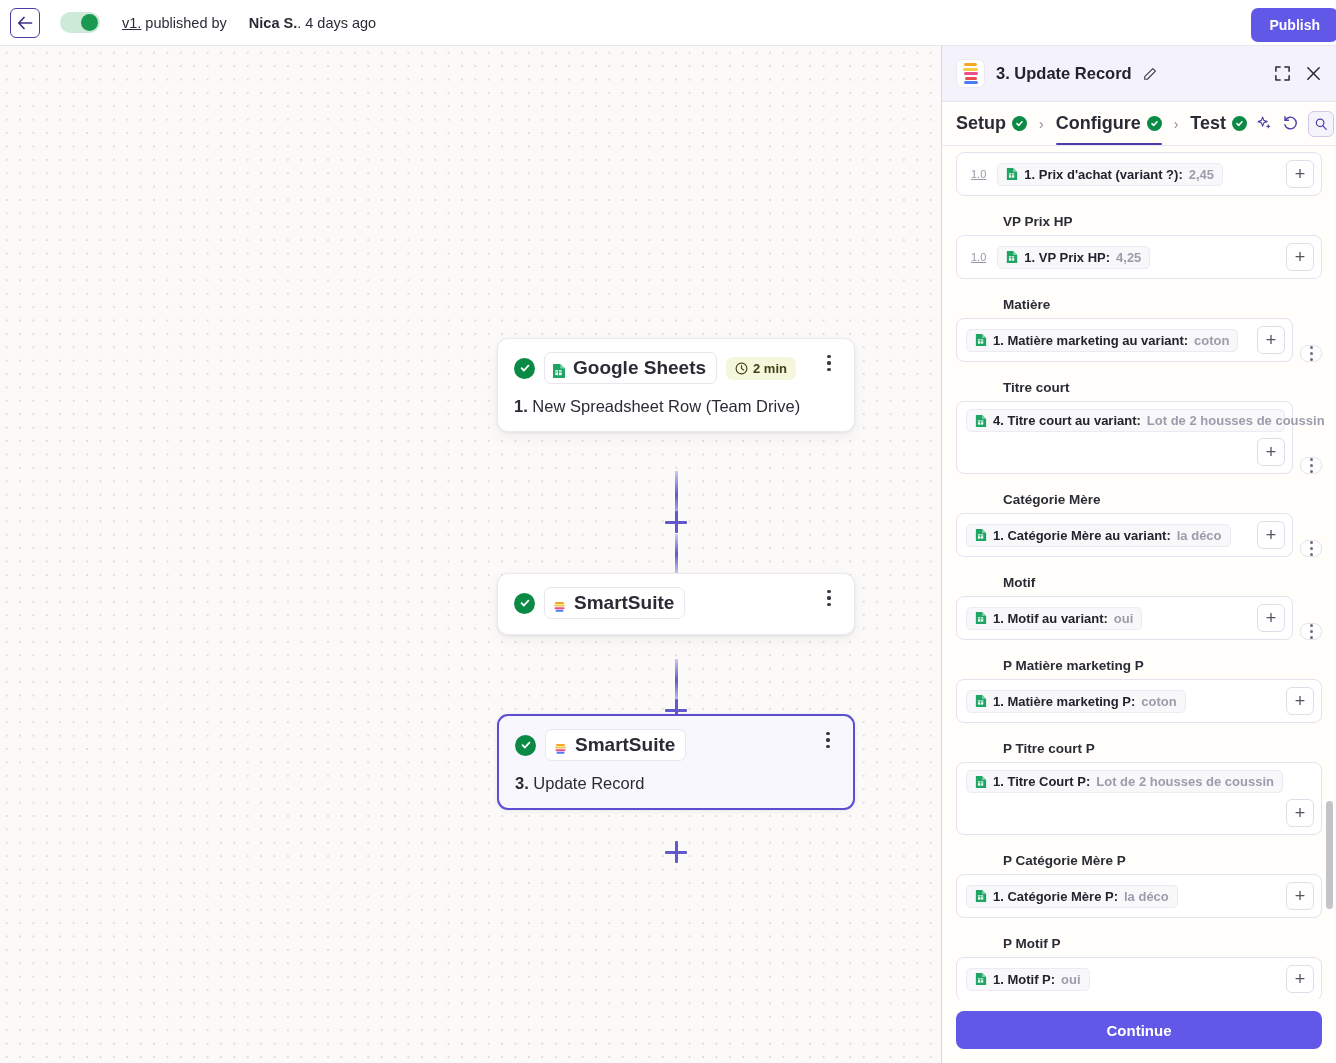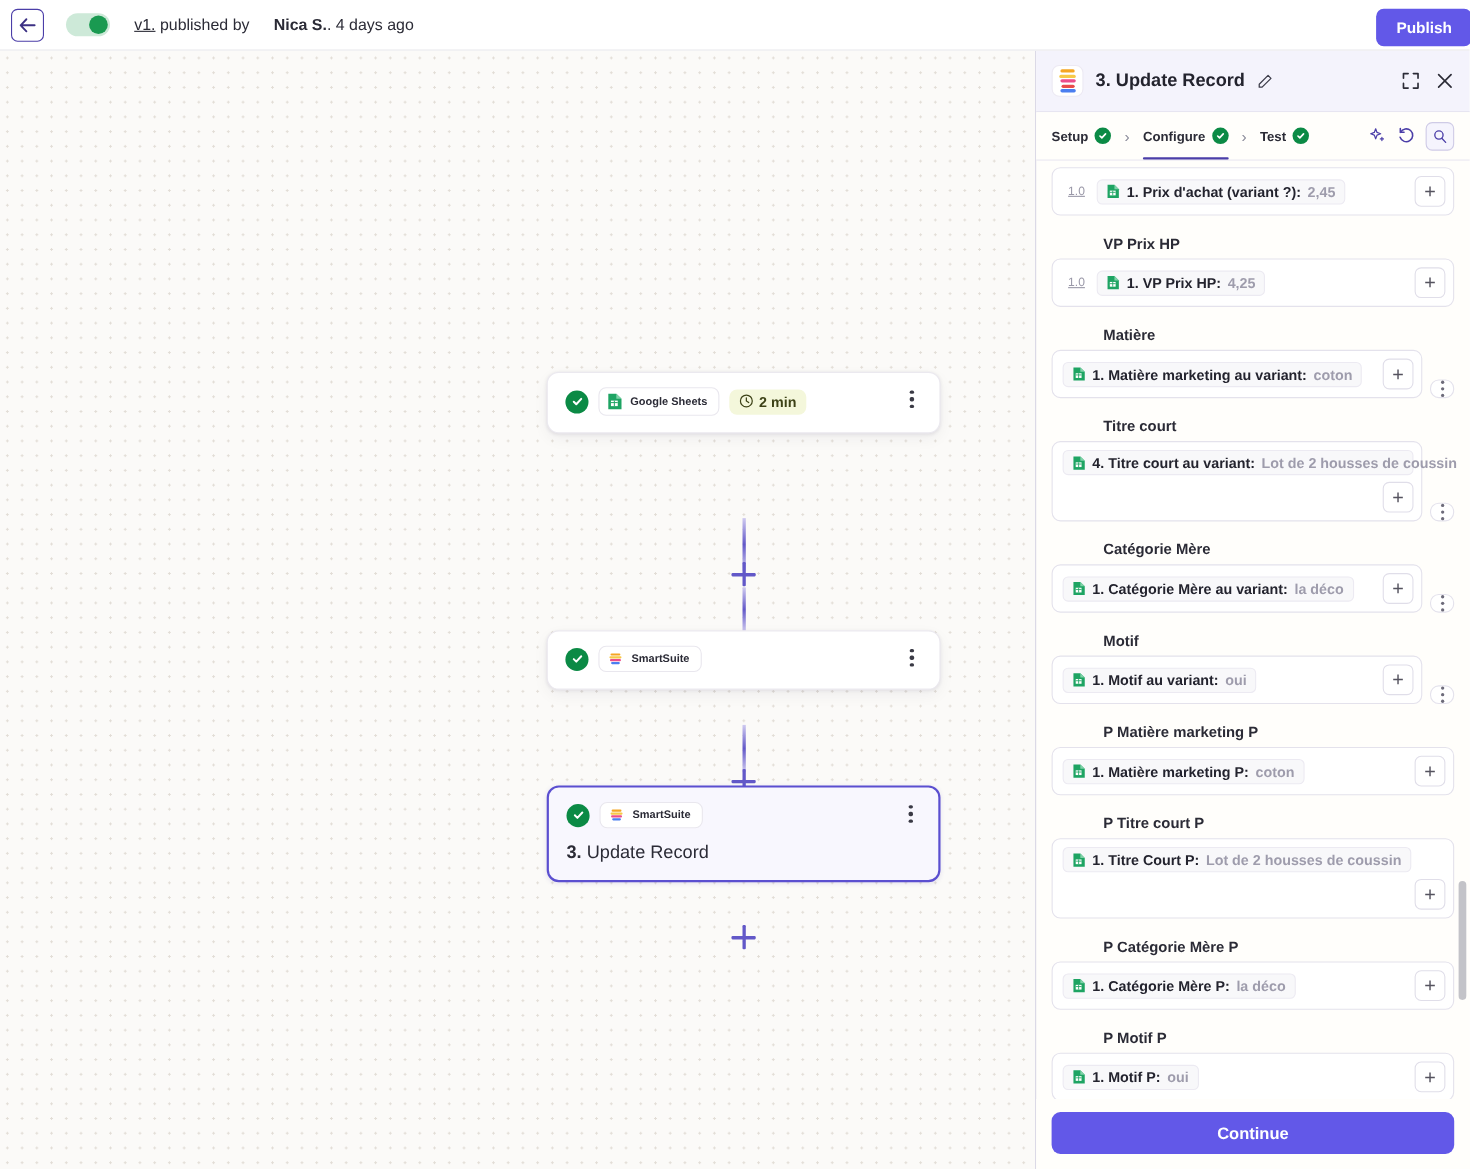--- a/index.html
+++ b/index.html
@@ -85,27 +85,27 @@
     border: 2px solid #5b4fd0;
     box-shadow: 0 1px 4px rgba(60,45,160,0.10);
   }
   .node-top { display: flex; align-items: center; gap: 9px; position: relative; }
   .check-badge {
     width: 21px; height: 21px; border-radius: 50%;
     background: #0b8a45; flex: 0 0 auto;
     display: flex; align-items: center; justify-content: center;
   }
   .app-chip {
-    display: inline-flex; align-items: center; gap: 7px;
+    display: inline-flex; align-items: flex-end; gap: 7px;
     background: #fff; border: 1px solid #e9e7ee;
     border-radius: 7px; padding: 4px 10px 4px 7px;
-    font-size: 10px; font-weight: bold; color: #2b2b36;
+    font-size: 19px; font-weight: bold; color: #2b2b36;
   }
   .time-chip {
-    display: inline-flex; gap: 5px;
+    display: inline-flex; align-items: center; gap: 5px;
     background: #f4f7db; border-radius: 7px;
     padding: 4px 9px;
     font-size: 13px; font-weight: bold; color: #3d4216;
   }
   .kebab {
     position: absolute; right: 0; top: 1px;
     width: 18px; height: 20px;
     display: flex; flex-direction: column; align-items: center;
     justify-content: center; gap: 3px; cursor: pointer;
   }
@@ -158,21 +158,21 @@
   .ico-btn { cursor: pointer; display: flex; align-items: center; justify-content: center; }
 
   .tabs {
     height: 44px; border-bottom: 1px solid #e9e7f1;
     display: flex; align-items: center;
     padding: 0 14px; gap: 9px; flex: 0 0 auto;
     background: #fffefb;
   }
   .tab {
     display: flex; align-items: center; gap: 6px;
-    font-size: 12px; font-weight: bold; color: #2b2b36;
+    font-size: 18px; font-weight: bold; color: #2b2b36;
     height: 43px; cursor: pointer; position: relative;
   }
   .tab.active::after {
     content: ""; position: absolute; left: 0; right: 0; bottom: 0;
     height: 2.5px; background: #4b3ea8; border-radius: 2px;
   }
   .tab .mini-check {
     width: 15px; height: 15px; border-radius: 50%; background: #0b8a45;
     display: flex; align-items: center; justify-content: center;
   }
@@ -299,20 +299,24 @@
             <path d="M7 3.9V7l2.3 1.6" stroke="#3d4216" stroke-width="1.2" fill="none" stroke-linecap="round"></path>
           </svg>
           <span>2 min</span>
         </span>
         <span class="kebab">
             <i></i>
             <i></i>
             <i></i>
           </span>
       </div>
+      <div class="node-title">
+        <b>1.</b>
+        <span>New Spreadsheet Row (Team Drive)</span>
+      </div>
     </div>
 
     <div class="conn" style="top:425px;height:48px"></div>
     <div class="plus-node" style="top:465px"></div>
     <div class="conn" style="top:488px;height:40px"></div>
 
     <div class="node" style="top:527px">
       <div class="node-top">
         <span class="check-badge">
           <svg width="12" height="12" viewBox="0 0 12 12">

